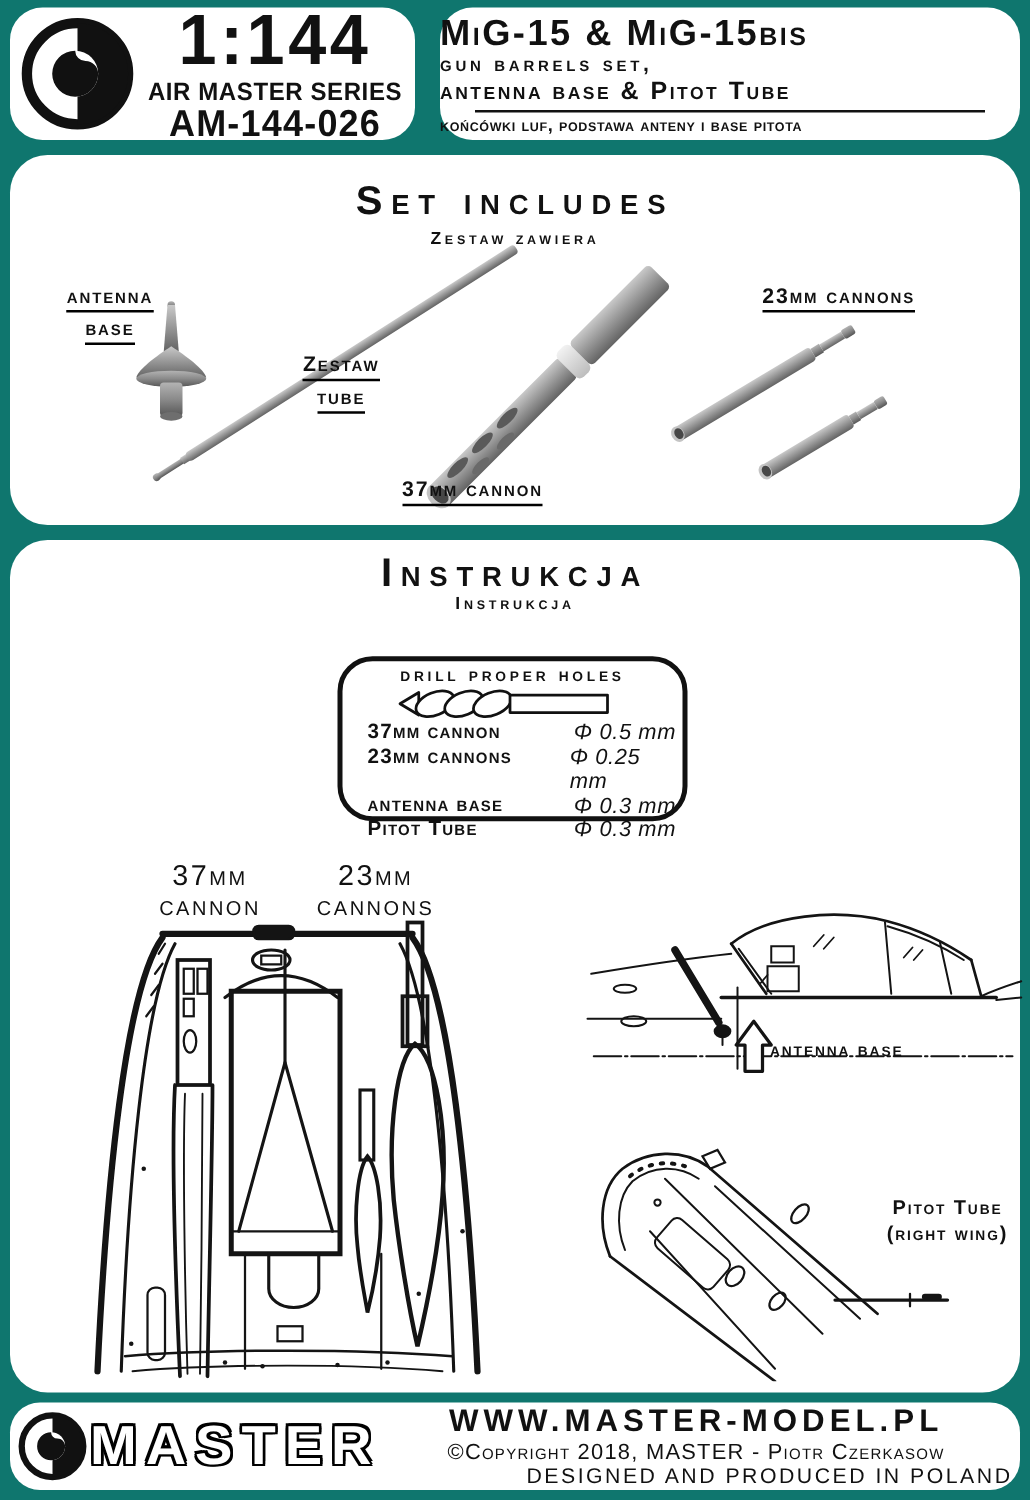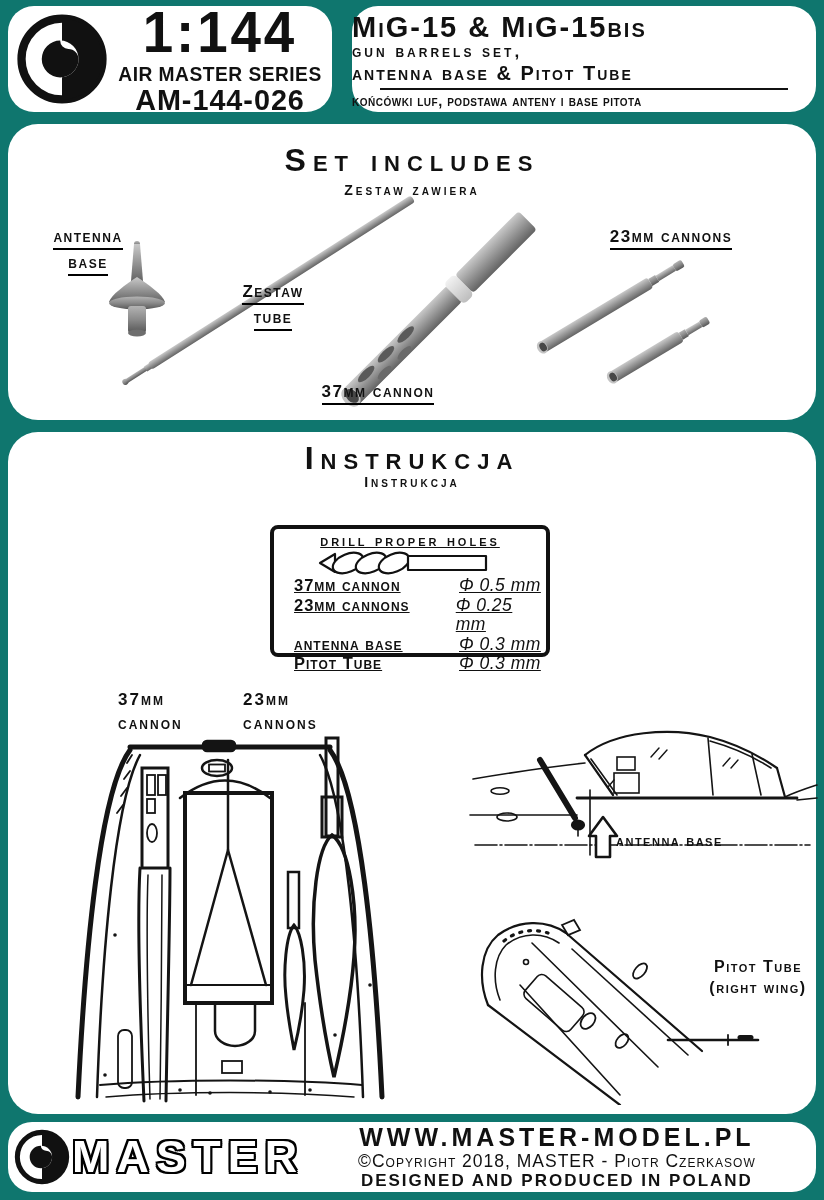--- a/index.html
+++ b/index.html
@@ -23,40 +23,40 @@
   
   .sec-set{left:8px;top:124px;width:808px;height:296px;border-radius:30px;}
   .sec-ins{left:8px;top:432px;width:808px;height:682px;border-radius:30px;}
   .sec-title{position:absolute;left:0;width:100%;text-align:center;font-size:32px;font-weight:700;letter-spacing:7px;}
   .sec-sub{position:absolute;left:0;width:100%;text-align:center;font-size:14px;font-weight:700;letter-spacing:3px;}
   
   .plabel{position:absolute;text-align:center;font-size:17px;font-weight:700;letter-spacing:1.5px;line-height:26px;}
   .plabel span{display:inline-block;border-bottom:2px solid #000000;padding-bottom:0px;line-height:22px;}
   .parts-svg{position:absolute;left:0;top:70px;}
   
-  .drill-box{position:absolute;left:262px;top:93px;width:280px;height:132px;border:4px solid #111;border-radius:8px;box-sizing:border-box;text-decoration:underline;}
+  .drill-box{position:absolute;left:262px;top:93px;width:280px;height:132px;border:4px solid #111;border-radius:28px;box-sizing:border-box;}
   .drill-title{text-align:center;font-size:16px;font-weight:700;letter-spacing:3px;margin-top:3px;}
   .drill-icon{display:block;margin:1px 0 1px 44px;}
   .drow{display:flex;padding-left:20px;line-height:19.5px;}
   .dpart{width:165px;font-size:16.5px;font-weight:700;letter-spacing:1px;}
   .ddia{font-size:17.5px;font-style:italic;font-weight:500;letter-spacing:.5px;}
   
-  .nlabel{position:absolute;font-size:17px;font-weight:700;letter-spacing:2px;line-height:24px;}
+  .nlabel{position:absolute;text-align:center;font-size:23px;font-weight:400;letter-spacing:2px;line-height:24px;}
   .alabel{position:absolute;font-size:16px;font-weight:700;letter-spacing:1.5px;}
   .wlabel{position:absolute;width:140px;text-align:center;font-size:16px;font-weight:700;letter-spacing:1.5px;line-height:21px;}
   .dsvg{position:absolute;}
   
   .footer{left:8px;top:1122px;width:808px;height:70px;border-radius:24px;display:flex;align-items:center;}
   .footer .logo{width:56px;height:56px;margin-left:6px;flex:0 0 auto;}
   .wordmark{font-size:44px;font-weight:700;letter-spacing:7px;color:#fff;margin:0 4px 0 2px;transform:scaleX(1.02);transform-origin:left;
     text-shadow:-2px -2px 0 #000,2px -2px 0 #000,-2px 2px 0 #000,2px 2px 0 #000,-2px 0 0 #000,2px 0 0 #000,0 -2px 0 #000,0 2px 0 #000;}
   .foot-text{flex:1;text-align:center;line-height:1;padding-right:6px;}
   .site{font-size:25px;font-weight:700;letter-spacing:4px;}
   .copy{font-size:17.5px;font-weight:400;letter-spacing:1px;margin-top:3px;}
-  .madein{font-size:17px;font-weight:700;letter-spacing:2px;margin-top:2px;}
+  .madein{font-size:17px;font-weight:400;letter-spacing:2px;margin-top:2px;text-align:right;}
   svg{display:block;}
 </style>
 </head>
 <body>
 
 <div class="page">
 
   <div class="box hdr-left">
     <svg class="logo" viewBox="0 0 100 100">
       <circle cx="50" cy="50" r="44" fill="#fff" stroke="#111" stroke-width="9"></circle>

